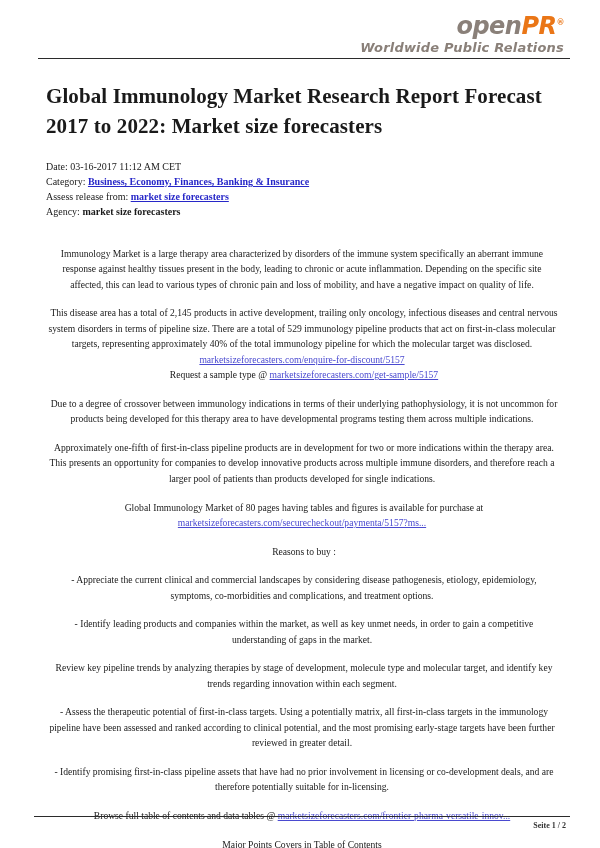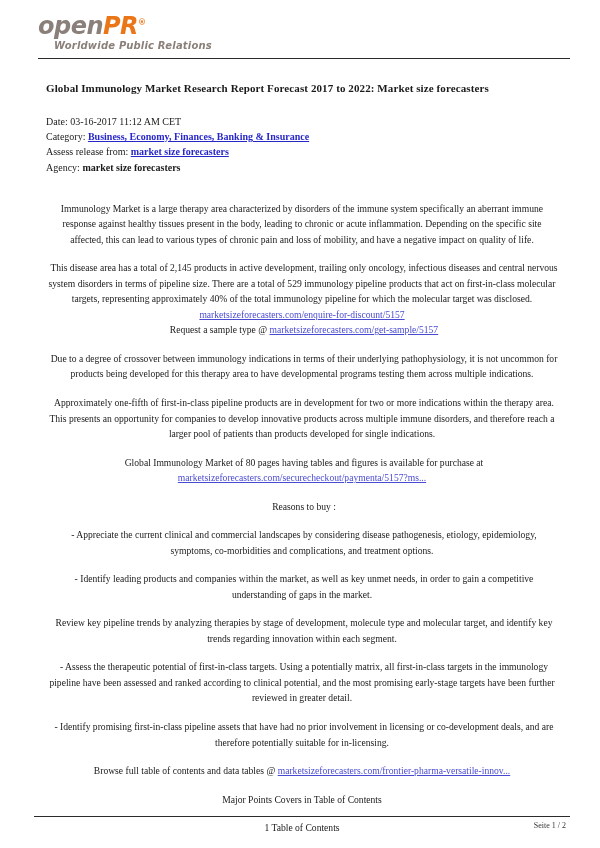--- a/index.html
+++ b/index.html
@@ -20,20 +20,21 @@
     height: 848px;
     position: relative;
     box-sizing: border-box;
   }
 
   
   .header {
     padding: 14px 36px 0 38px;
     height: 52px;
     box-sizing: border-box;
+    text-align: right;
   }
   .logo {
     display: inline-block;
     line-height: 1;
     user-select: none;
   }
   .logo-word {
     font-family: "DejaVu Sans", sans-serif;
     font-weight: bold;
     font-size: 24px;
@@ -45,38 +46,38 @@
   .logo-reg {
     color: #ea7617;
     font-size: 8px;
     vertical-align: super;
     font-style: normal;
   }
   .logo-tag {
     font-family: "DejaVu Sans", sans-serif;
     font-weight: bold;
     font-style: italic;
-    font-size: 10px;
+    font-size: 13px;
     color: #8a8079;
     letter-spacing: 0.2px;
     margin-top: 3px;
     margin-left: 16px;
   }
   .rule-top {
     border: 0;
     border-top: 1px solid #2b2b2b;
     margin: 6px 30px 0 38px;
   }
 
   
   .content {
     padding: 0 42px 0 46px;
   }
   h1.title {
-    font-size: 11px;
+    font-size: 21px;
     font-weight: bold;
     line-height: 1.45;
     margin: 22px 0 0 0;
     letter-spacing: 0.1px;
   }
   .meta {
     margin-top: 17px;
     font-size: 10px;
     line-height: 1.52;
   }
@@ -102,20 +103,21 @@
   }
   p.para.tight { margin-bottom: 0; }
   p.para.indent { text-indent: 4px; }
 
   
   .footer {
     position: absolute;
     left: 34px;
     right: 30px;
     bottom: 18px;
+    font-weight: bold;
   }
   .rule-bottom {
     border: 0;
     border-top: 1px solid #2b2b2b;
     margin: 0;
   }
   .page-num {
     text-align: right;
     font-size: 8px;
     color: #333;

